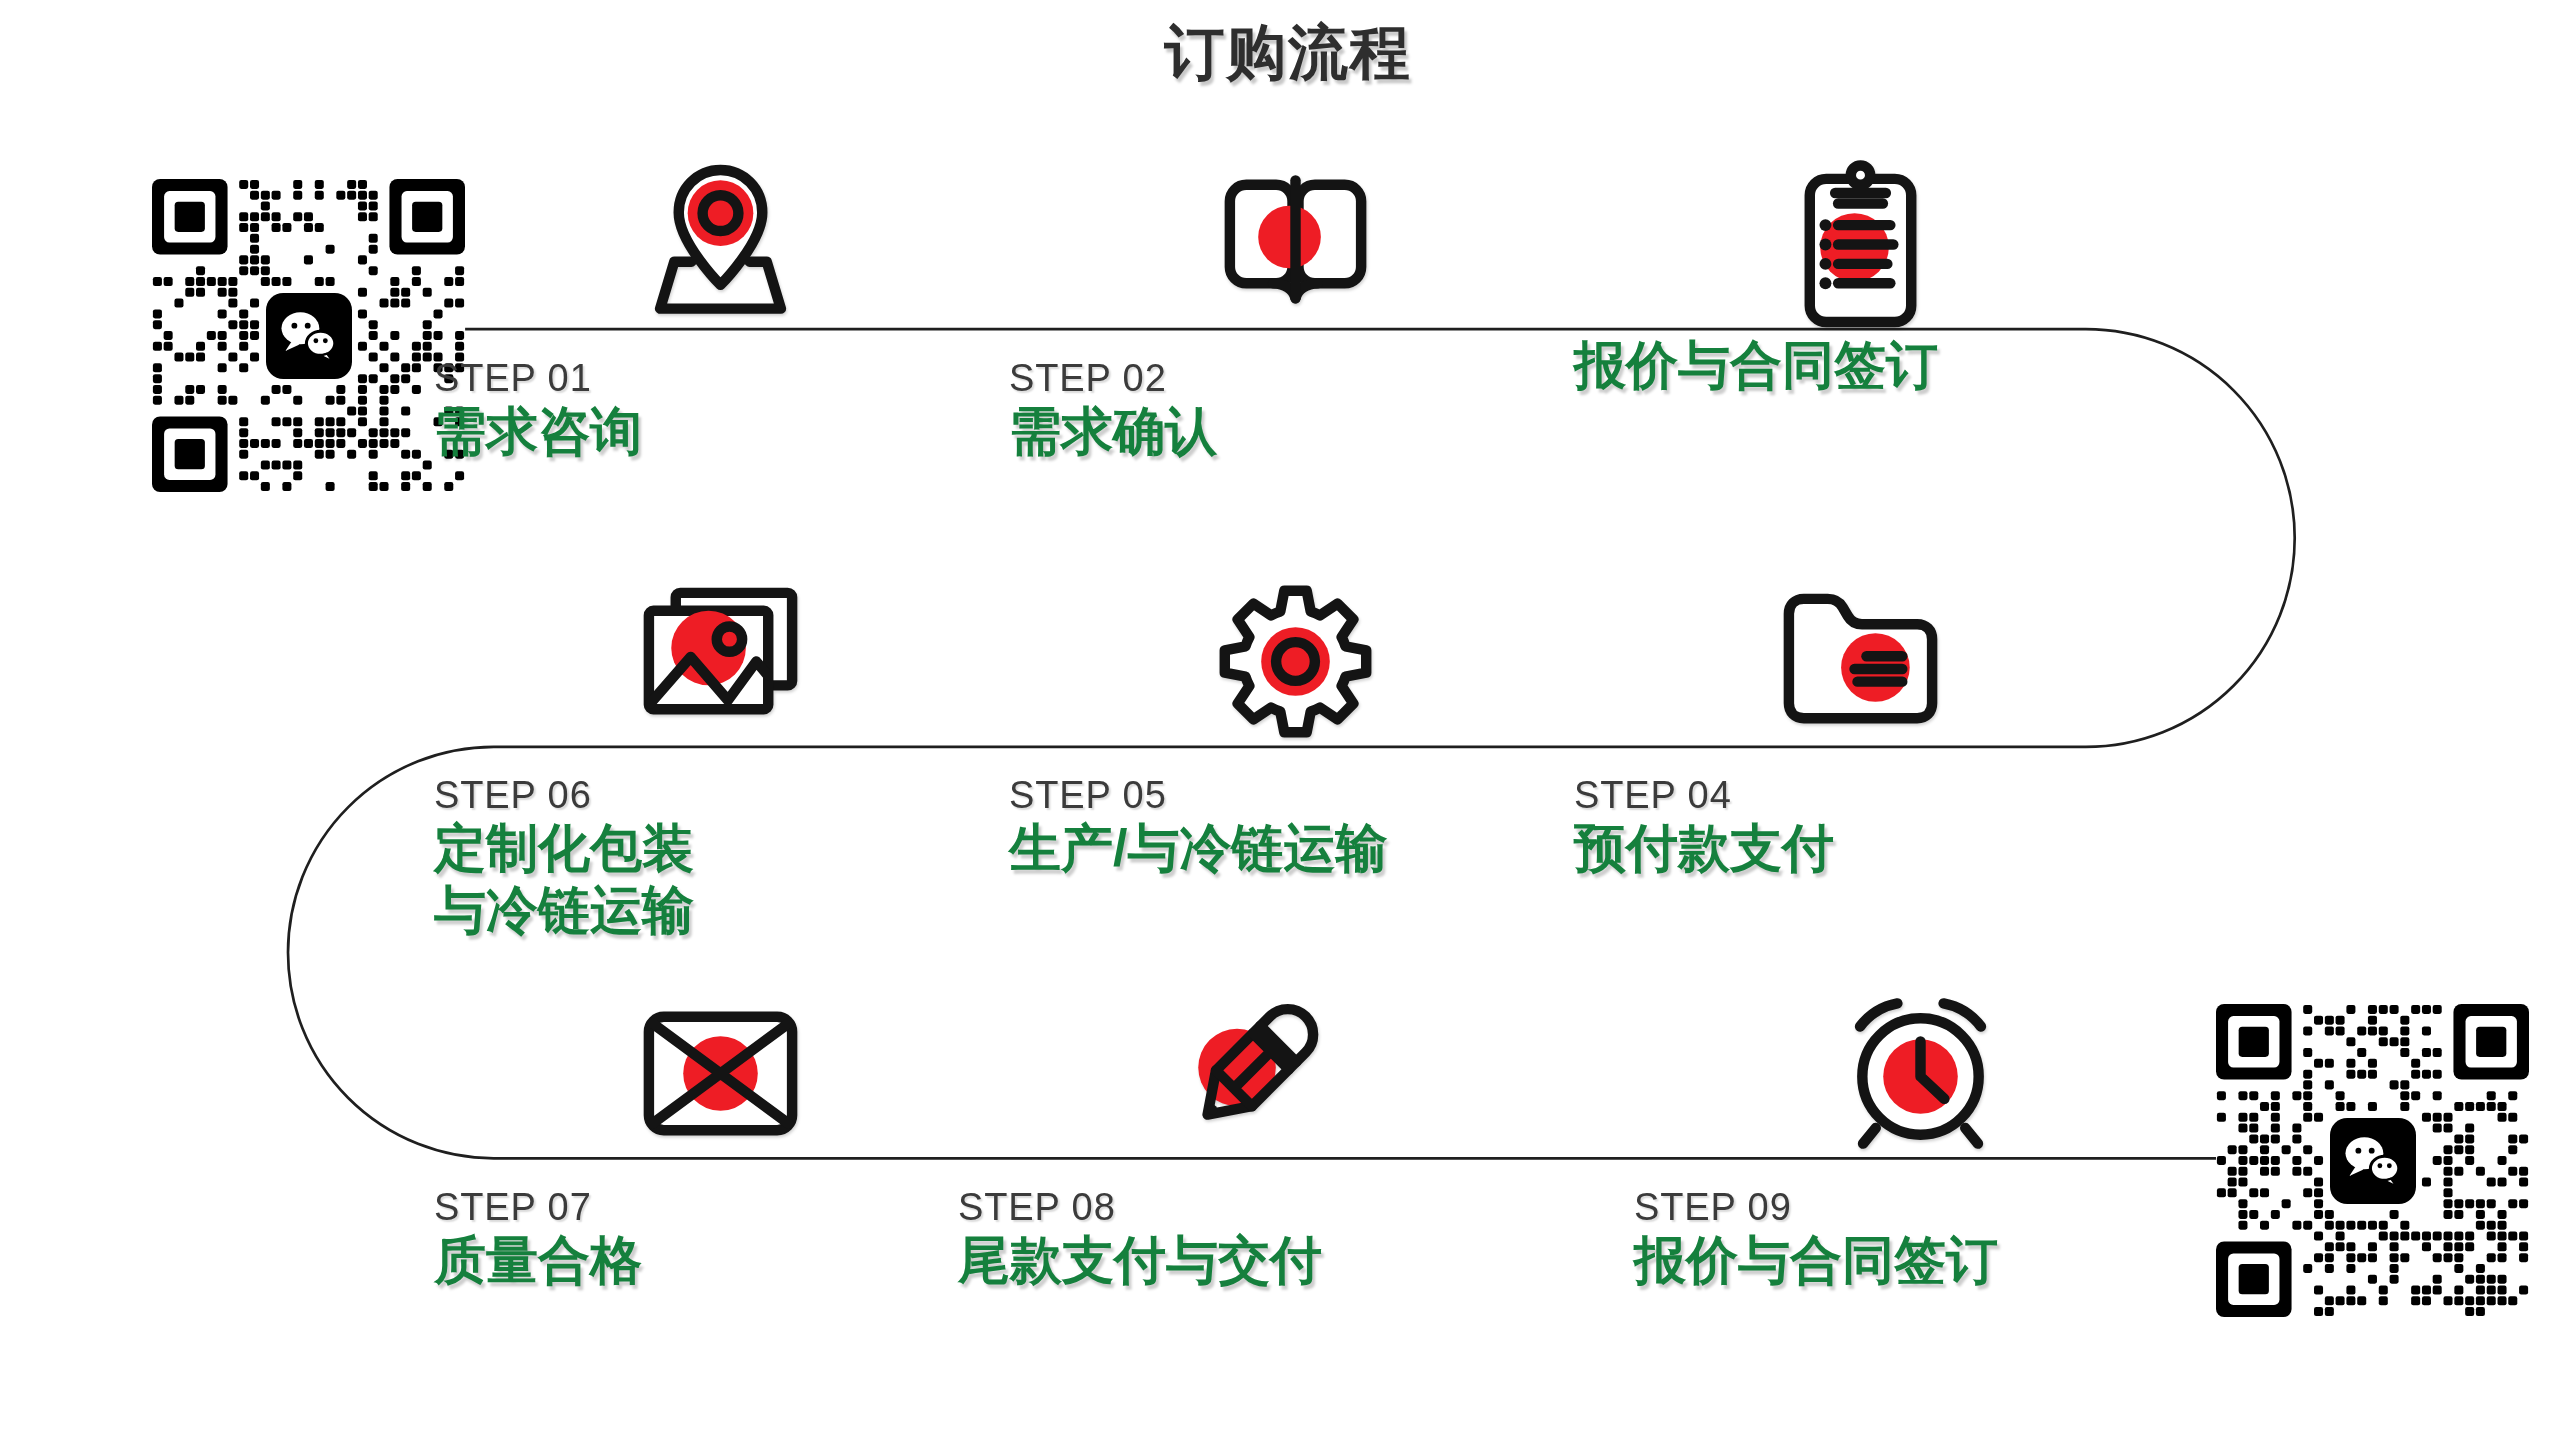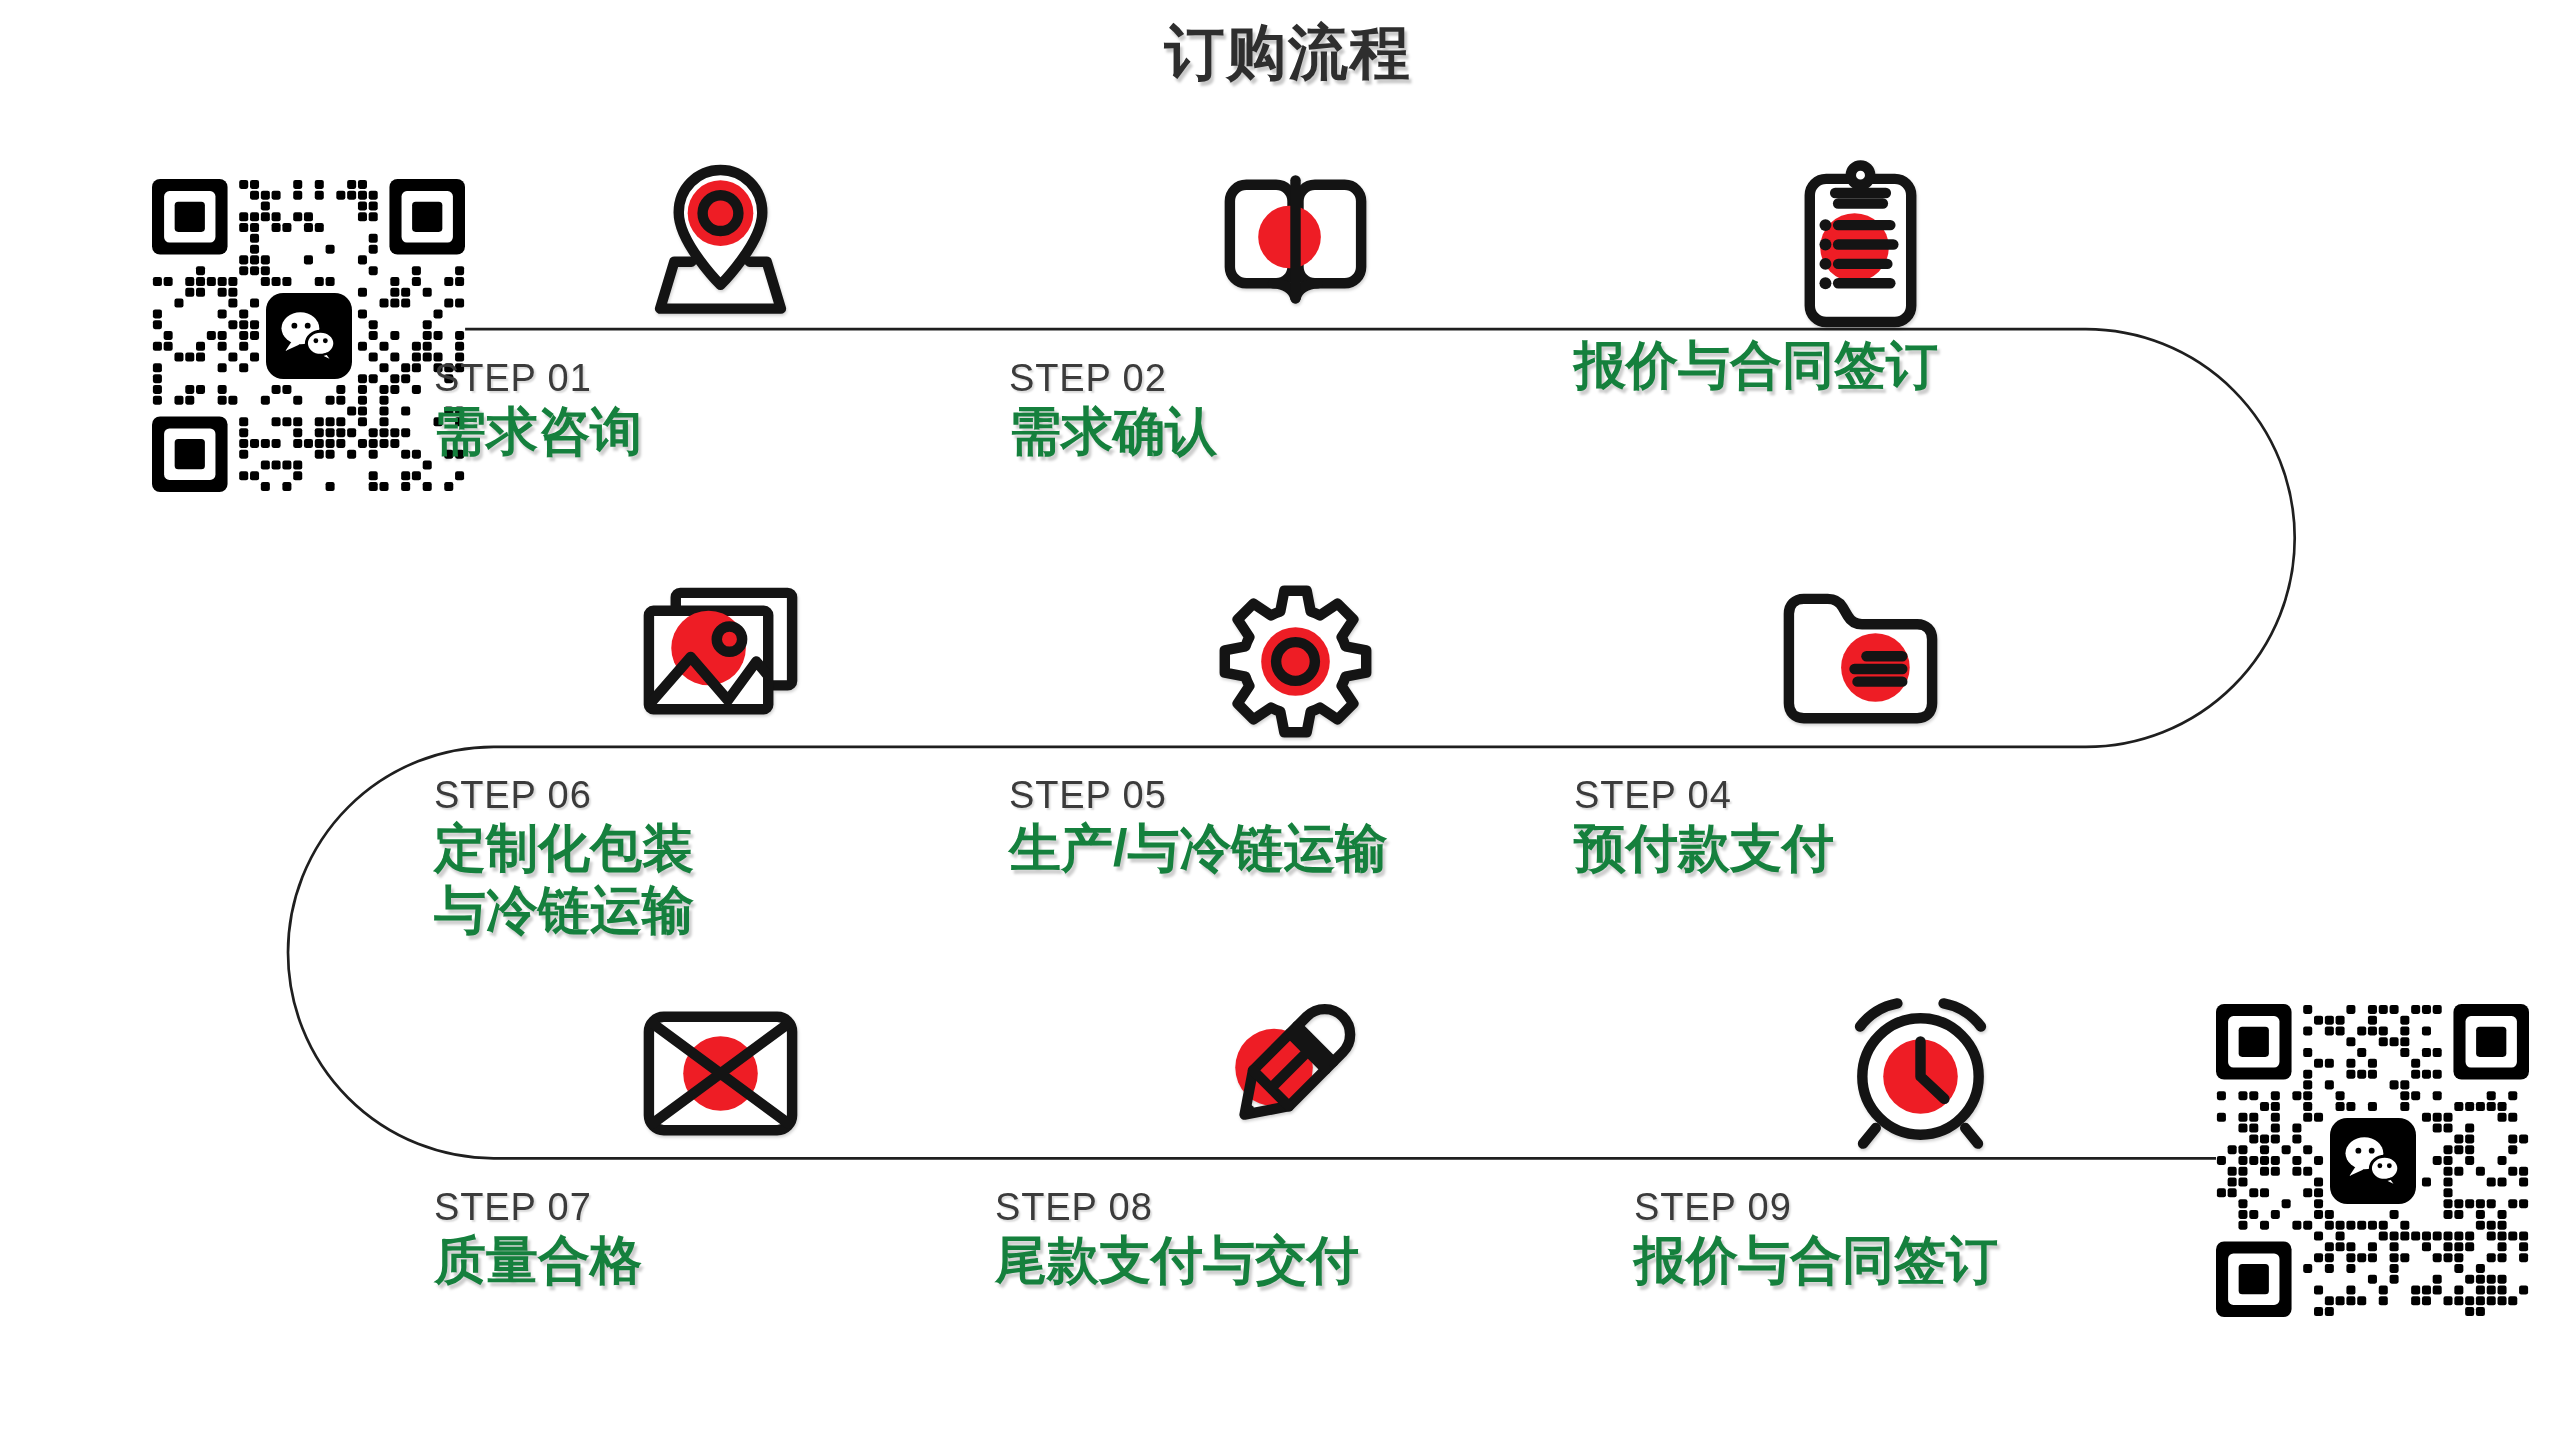--- a/index.html
+++ b/index.html
@@ -703,21 +703,21 @@
       <svg viewBox="0 0 120 120">
         <rect class="ico wf" x="12" y="22" width="96" height="76" rx="10"></rect>
         <circle class="rf" cx="60" cy="60" r="25"></circle>
         <path class="ico" d="M14.5 26.5 L105.5 93.5 M105.5 26.5 L14.5 93.5"></path>
       </svg>
     </div>
     <div class="step-label">STEP 07</div>
     <div class="step-name">质量合格</div>
   </div>
 
-  <div class="step" style="left:995px;top:984px">
+  <div class="step" style="left:958px;top:984px">
     <div class="icon-box">
       <svg viewBox="0 0 120 120">
         <circle class="rf" cx="55" cy="56" r="26"></circle>
         <g transform="rotate(45 60 60)">
           <path class="ico" d="M45 72 L45 21 A17 17 0 0 1 79 21 L79 72 L62 97 Z"></path>
           <path class="ico" stroke-width="6" d="M45 30 H79 M45 37 H79 M62 38 V72 M45 72 H79"></path>
           <circle class="kf" cx="62" cy="92.5" r="3.4"></circle>
         </g>
       </svg>
     </div>

